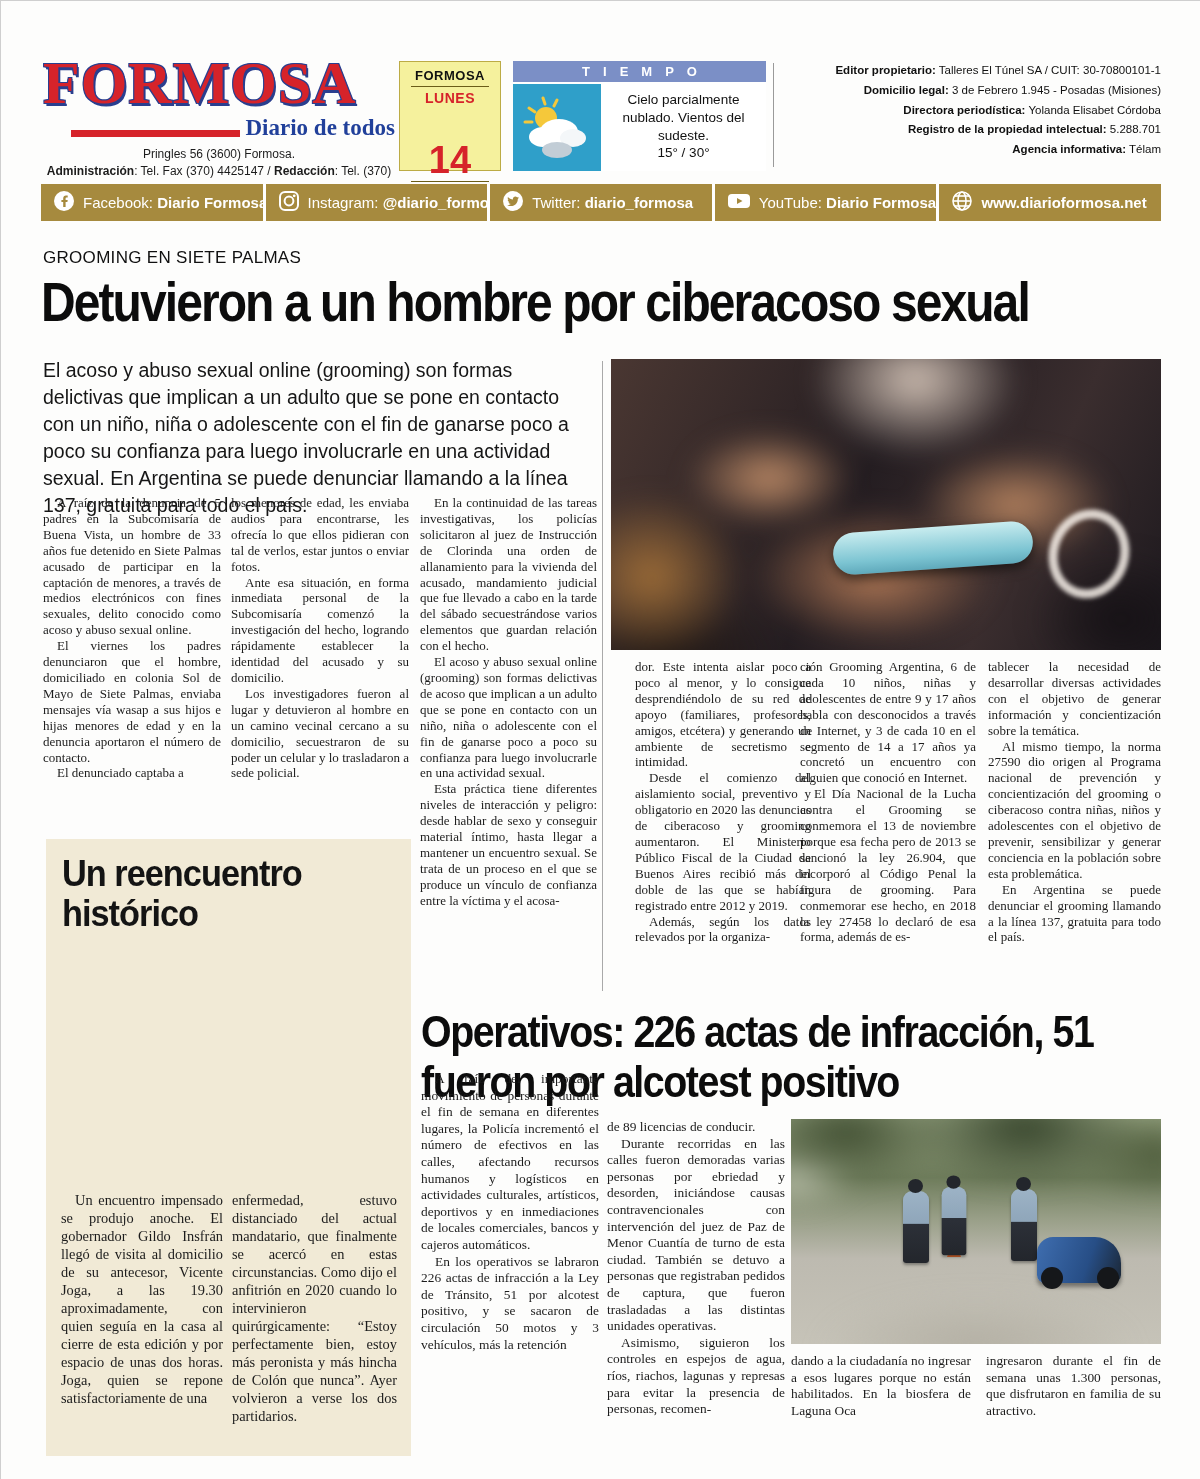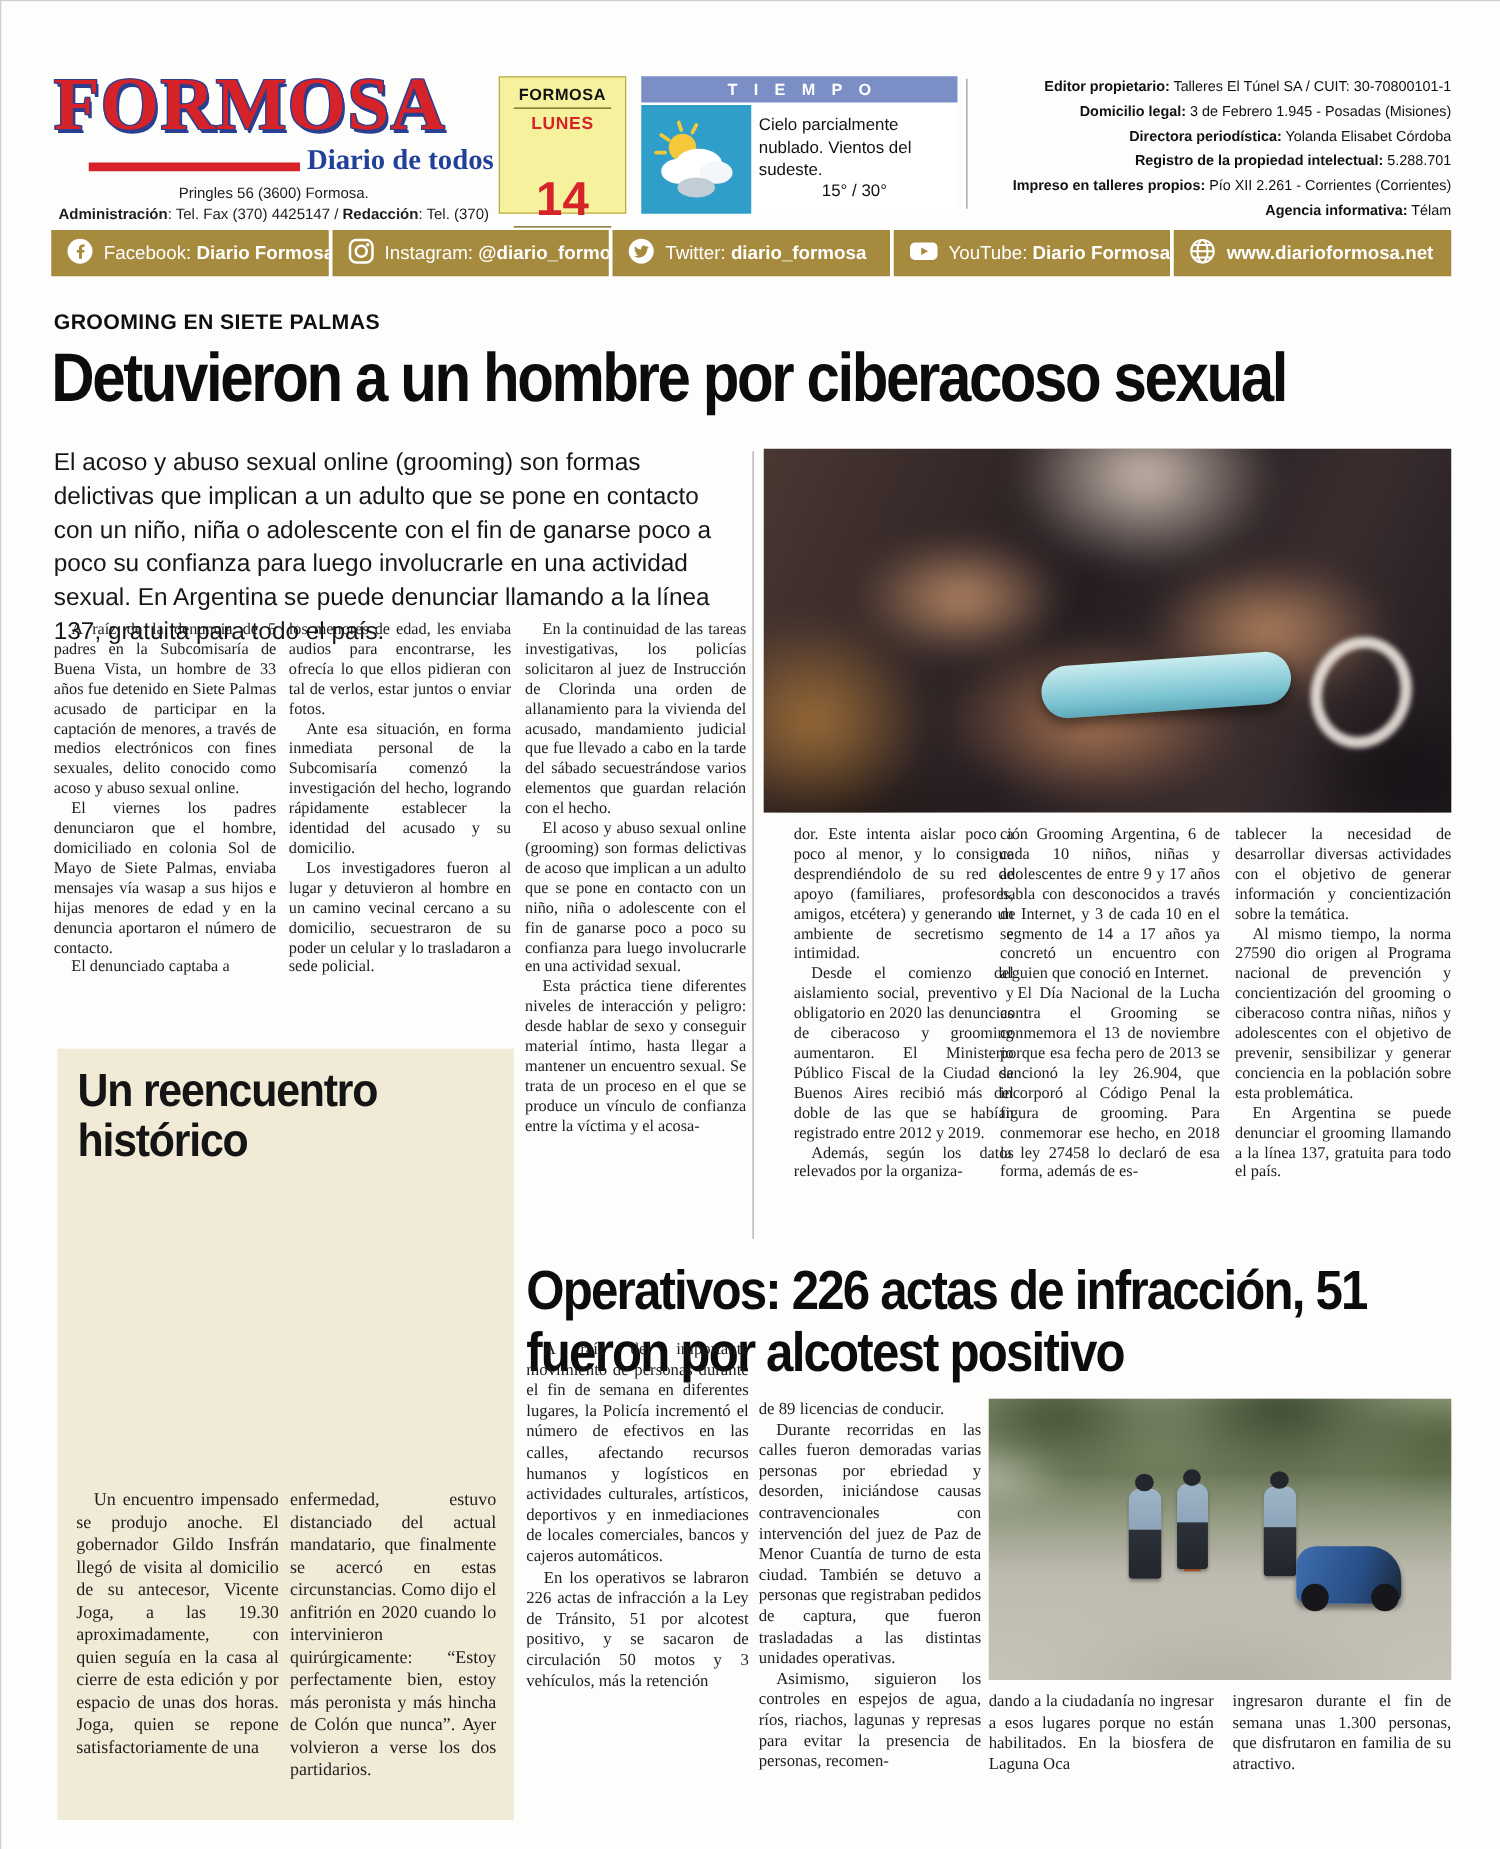--- a/index.html
+++ b/index.html
@@ -26,33 +26,33 @@
   .date-box .day{font-size:38px;font-weight:bold;color:#d6232a;line-height:.95;margin-top:36px;}
   .date-box .monthyear{font-size:12.5px;font-weight:bold;color:#d6232a;}
 
   .weather-box{left:512px;top:60px;width:253px;height:110px;background:#fff;}
   .weather-title{height:21px;background:#7b8fc6;color:#fff;font-weight:bold;font-size:13px;
       letter-spacing:13px;text-align:center;line-height:21px;padding-left:13px;}
   .weather-body{display:flex;height:89px;}
   .weather-iconbox{width:88px;height:87px;background:#2f9fc9;margin-top:2px;flex:none;
       display:flex;align-items:center;justify-content:center;}
   .weather-text{flex:1;display:flex;flex-direction:column;align-items:center;justify-content:center;
-      font-size:13.5px;line-height:1.3;color:#111;padding:0 6px;}
+      font-size:13.5px;line-height:1.3;text-align:center;color:#111;padding:0 6px;}
 
   .hdr-divider{left:772px;top:62px;width:1px;height:104px;background:#9a9a9a;}
   .editor-info{left:782px;top:60px;width:378px;font-size:11.5px;line-height:1.72;text-align:right;color:#101010;white-space:nowrap;}
 
   
   .social-bar{left:40px;top:183px;width:1120px;height:37px;display:flex;gap:3px;background:#fff;}
   .social-seg{flex:1;background:#a68a3e;color:#fff;display:flex;align-items:center;gap:8px;
       padding-left:12px;font-size:15px;white-space:nowrap;overflow:hidden;}
   .social-seg svg{flex:none;}
 
   
-  .kicker{left:42px;top:247px;font-size:17px;font-weight:bold;color:#101010;letter-spacing:.3px;}
+  .kicker{left:42px;top:247px;font-size:17px;font-weight:normal;color:#101010;letter-spacing:.3px;}
   .headline{left:40px;top:266px;width:1122px;font-size:50px;font-weight:bold;color:#0c0c0c;
       letter-spacing:-2px;white-space:nowrap;transform:scale(.96,1.1);transform-origin:left top;line-height:1.3;}
   .lead{left:42px;top:356px;width:548px;font-size:19.5px;line-height:27px;color:#161616;}
   .col-rule{left:601px;top:360px;width:1px;height:630px;background:#a9a9a9;}
 
   .textcol{font-family:"Liberation Serif",serif;font-size:13px;line-height:15.9px;text-align:justify;
       color:#1c1c1c;overflow:hidden;}
   .textcol p{margin:0;text-indent:14px;}
   .textcol.cont p:first-child{text-indent:0;}
 
@@ -172,21 +172,20 @@
     </div>
   </div>
 
   <div class="abs hdr-divider"></div>
 
   <div class="abs editor-info">
     <div><b>Editor propietario:</b><span> Talleres El Túnel SA /  CUIT: 30-70800101-1</span></div>
     <div><b>Domicilio legal:</b><span> 3 de Febrero 1.945 - Posadas (Misiones)</span></div>
     <div><b>Directora periodística:</b><span> Yolanda Elisabet Córdoba</span></div>
     <div><b>Registro de la propiedad intelectual:</b><span> 5.288.701</span></div>
-    <div><b>Impreso en talleres propios:</b><span> Pío XII 2.261 - Corrientes (Corrientes)</span></div>
     <div><b>Agencia informativa:</b><span> Télam</span></div>
   </div>
 
   <div class="abs social-bar">
     <div class="social-seg">
       <span>
         <svg width="22" height="22" viewBox="0 0 22 22">
             <circle cx="11" cy="11" r="10" fill="#fff"></circle>
         <path d="M12.6 17v-5h1.8l.3-2.1h-2.1V8.5c0-.6.2-1 1-1h1.1V5.6c-.2 0-.9-.1-1.7-.1-1.7 0-2.8 1-2.8 2.9v1.5H8.4V12h1.8v5z" fill="#a68a3e"></path>
           </svg>

